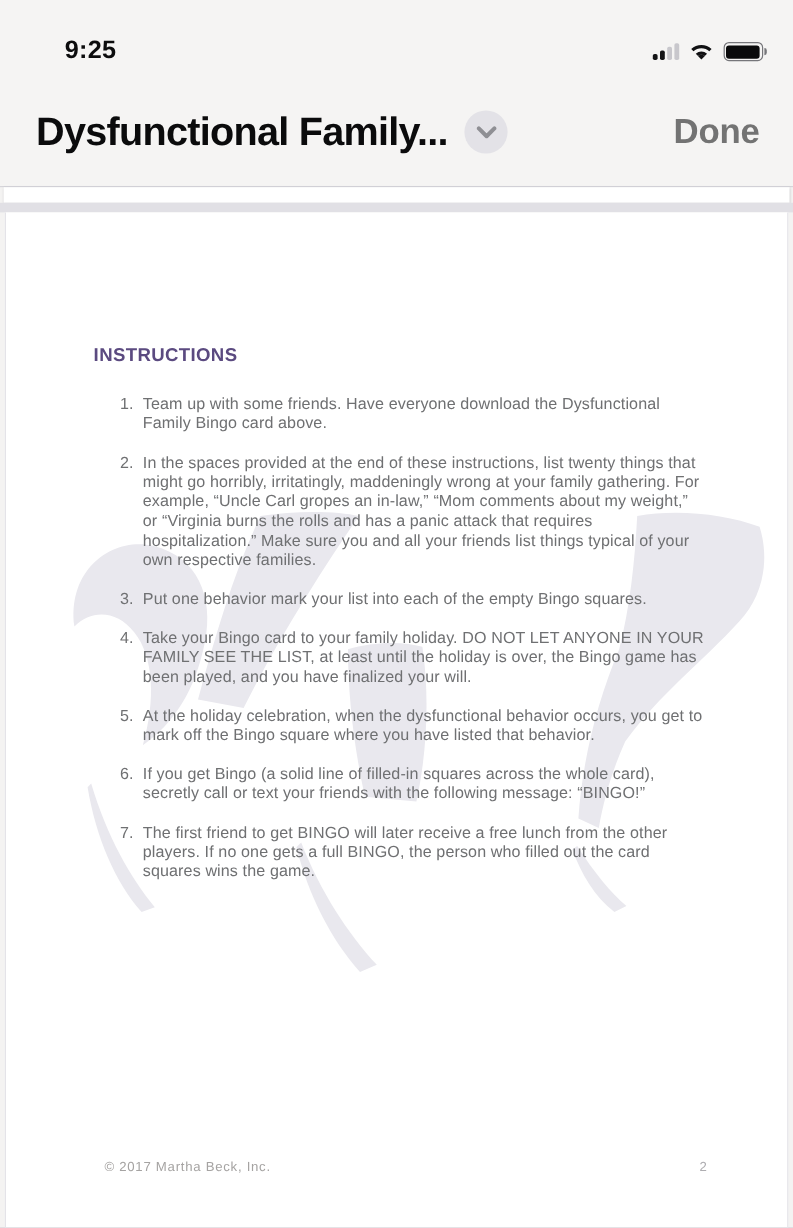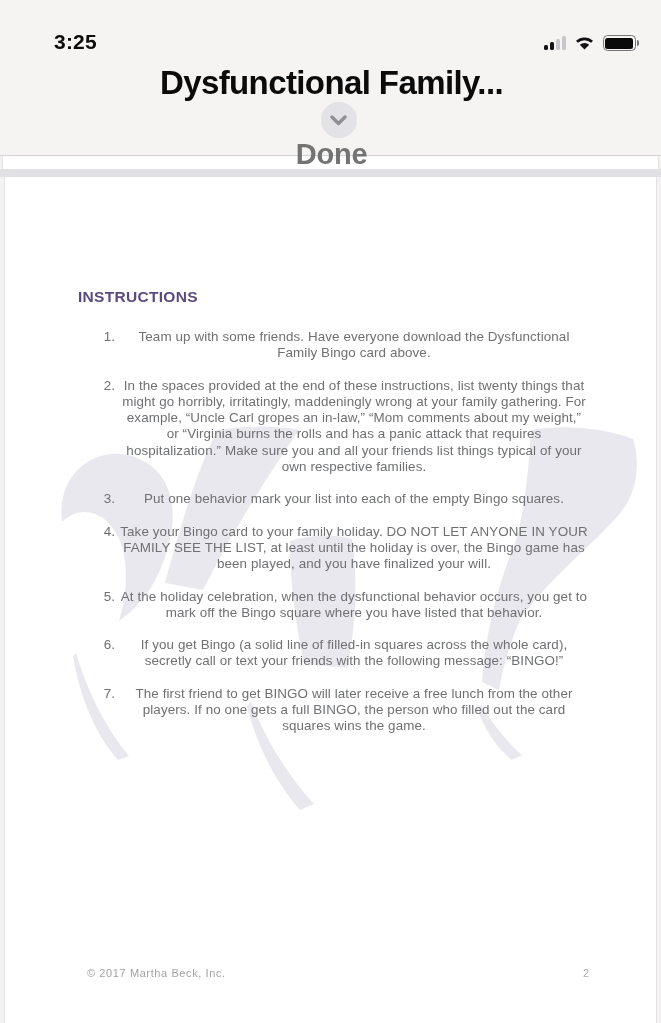--- a/index.html
+++ b/index.html
@@ -49,21 +49,20 @@
     background: #f5f4f3;
   }
   .battery-fill { display: block; width: 100%; height: 100%; background: #0a0a0b; border-radius: 2.5px; }
   .battery-nub { width: 2.5px; height: 6px; background: #76767a; border-radius: 0 2px 2px 0; margin-left: 1px; }
 
   .nav-bar {
     height: 100px;
     display: flex;
     align-items: center;
     padding: 8px 28px 0 30px;
-    flex-direction: column;
   }
   .doc-title {
     font-size: 33px;
     font-weight: 700;
     color: #0b0b0c;
     letter-spacing: -0.6px;
     white-space: nowrap;
   }
   .chevron-btn {
     width: 36px; height: 36px;
@@ -97,21 +96,20 @@
 
   
   .page {
     position: relative;
     margin: 0 4px;
     height: 846px;
     background: #ffffff;
     border-left: 1px solid #e4e3e8;
     border-right: 1px solid #e4e3e8;
     overflow: hidden;
-    text-align: center;
   }
   .watermark { position: absolute; left: 0; top: 0; pointer-events: none; }
 
   .doc-heading {
     position: absolute;
     left: 73px; top: 111px;
     font-size: 15.5px;
     font-weight: 700;
     letter-spacing: 0.3px;
     color: #5b4a80;
@@ -145,21 +143,21 @@
   }
   .doc-footer .pagenum { color: #aeadb1; letter-spacing: 0; }
 </style>
 </head>
 <body>
 
 <div class="screen">
 
   <header class="header">
     <div class="status-bar">
-      <span class="status-time">3:25</span>
+      <span class="status-time">9:25</span>
       <span class="status-icons">
         <span class="sig">
             <i></i>
             <i></i>
             <i></i>
             <i></i>
           </span>
         <svg width="23" height="16" viewBox="0 0 23 16">
           <path d="M11.5 14.6 L8.6 11.6 a4.4 4.4 0 0 1 5.8 0 Z" fill="#111113"></path>
           <path d="M6.8 9.7 a7.3 7.3 0 0 1 9.4 0 l-1.9 2 a4.7 4.7 0 0 0-5.6 0 Z" fill="#111113"></path>

